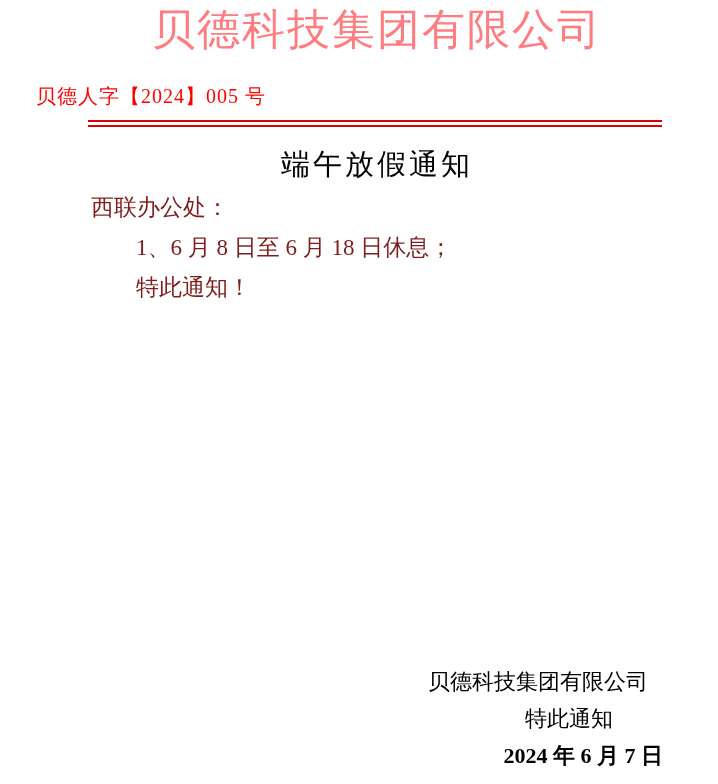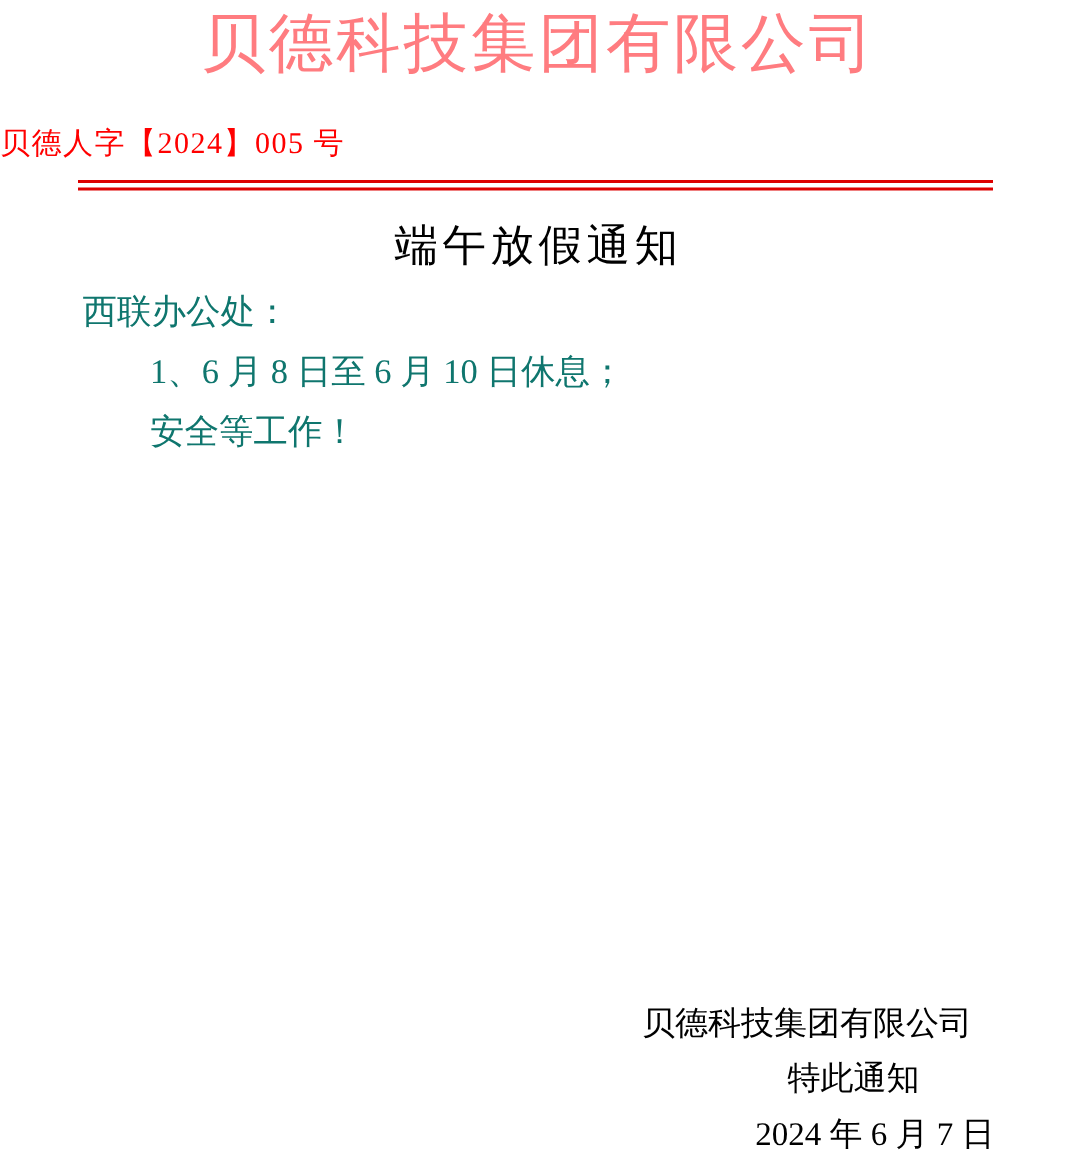--- a/index.html
+++ b/index.html
@@ -13,20 +13,21 @@
   body{
     width:718px;height:784px;
     font-family:"Liberation Serif","DejaVu Serif",serif;
     color:var(--ink);
     position:relative;
     overflow:hidden;
   }
   .page{
     position:absolute;inset:0;
     background:#ffffff;
+    margin-left:36px;
   }
   .letterhead{
     position:absolute;top:4px;left:0;right:0;
     text-align:center;
     font-size:43px;line-height:52px;
     letter-spacing:2px;
     color:var(--pink);
     white-space:nowrap;
   }
   .doc-number{
@@ -47,55 +48,55 @@
     position:absolute;top:147px;left:0;right:0;
     text-align:center;
     font-size:29px;line-height:34px;
     letter-spacing:3px;
     color:#000000;
     white-space:nowrap;
   }
   .body-text{
     position:absolute;top:188px;left:55px;right:50px;
     font-size:23px;line-height:40px;
-    color:#0f766e;
+    color:#7f1d1d;
   }
   .body-text .line{
     white-space:nowrap;
   }
   .body-text .indent{
     padding-left:45px;
   }
   .signature{
     position:absolute;top:663px;left:0;right:0;
     font-size:22px;line-height:37px;
     color:#000000;
     text-align:right;
   }
   .sig-company{margin-right:70px;white-space:nowrap;}
   .sig-dept{margin-right:105px;white-space:nowrap;}
-  .sig-date{margin-right:55px;white-space:nowrap;}
+  .sig-date{margin-right:55px;white-space:nowrap;font-weight:bold;}
 </style>
 </head>
 <body>
 
 <div class="page">
 
   <div class="letterhead">贝德科技集团有限公司</div>
 
   <div class="doc-number">贝德人字【2024】005 号</div>
 
   <div class="divider"></div>
 
   <div class="doc-title">端午放假通知</div>
 
   <div class="body-text">
     <div class="line">西联办公处：</div>
-    <div class="line indent">1、6 月 8 日至 6 月 10 日休息；</div>
-    <div class="line indent">安全等工作！</div>
+    <div class="line indent">1、6 月 8 日至 6 月 18 日休息；</div>
+    <div class="line indent">特此通知！</div>
   </div>
 
   <div class="signature">
     <div class="sig-company">贝德科技集团有限公司</div>
     <div class="sig-dept">特此通知</div>
     <div class="sig-date">2024 年 6 月 7 日</div>
   </div>
 
 </div>
 

